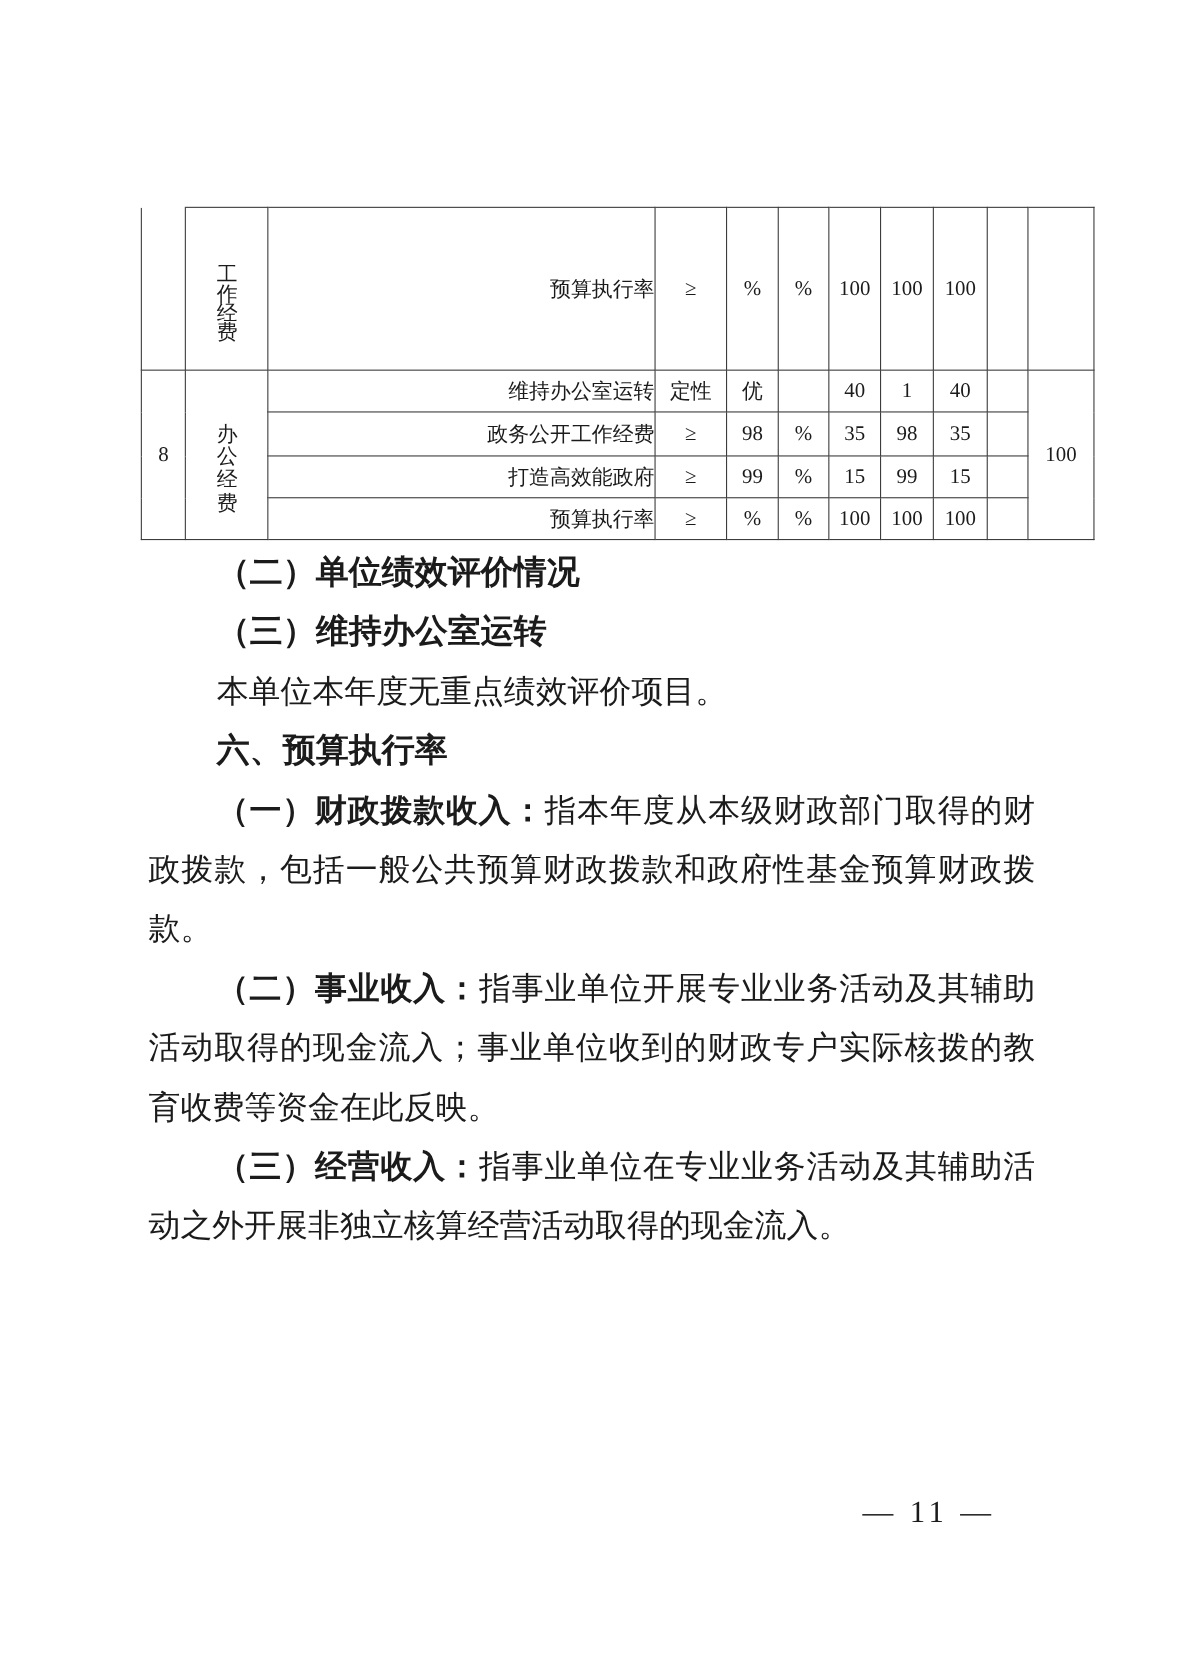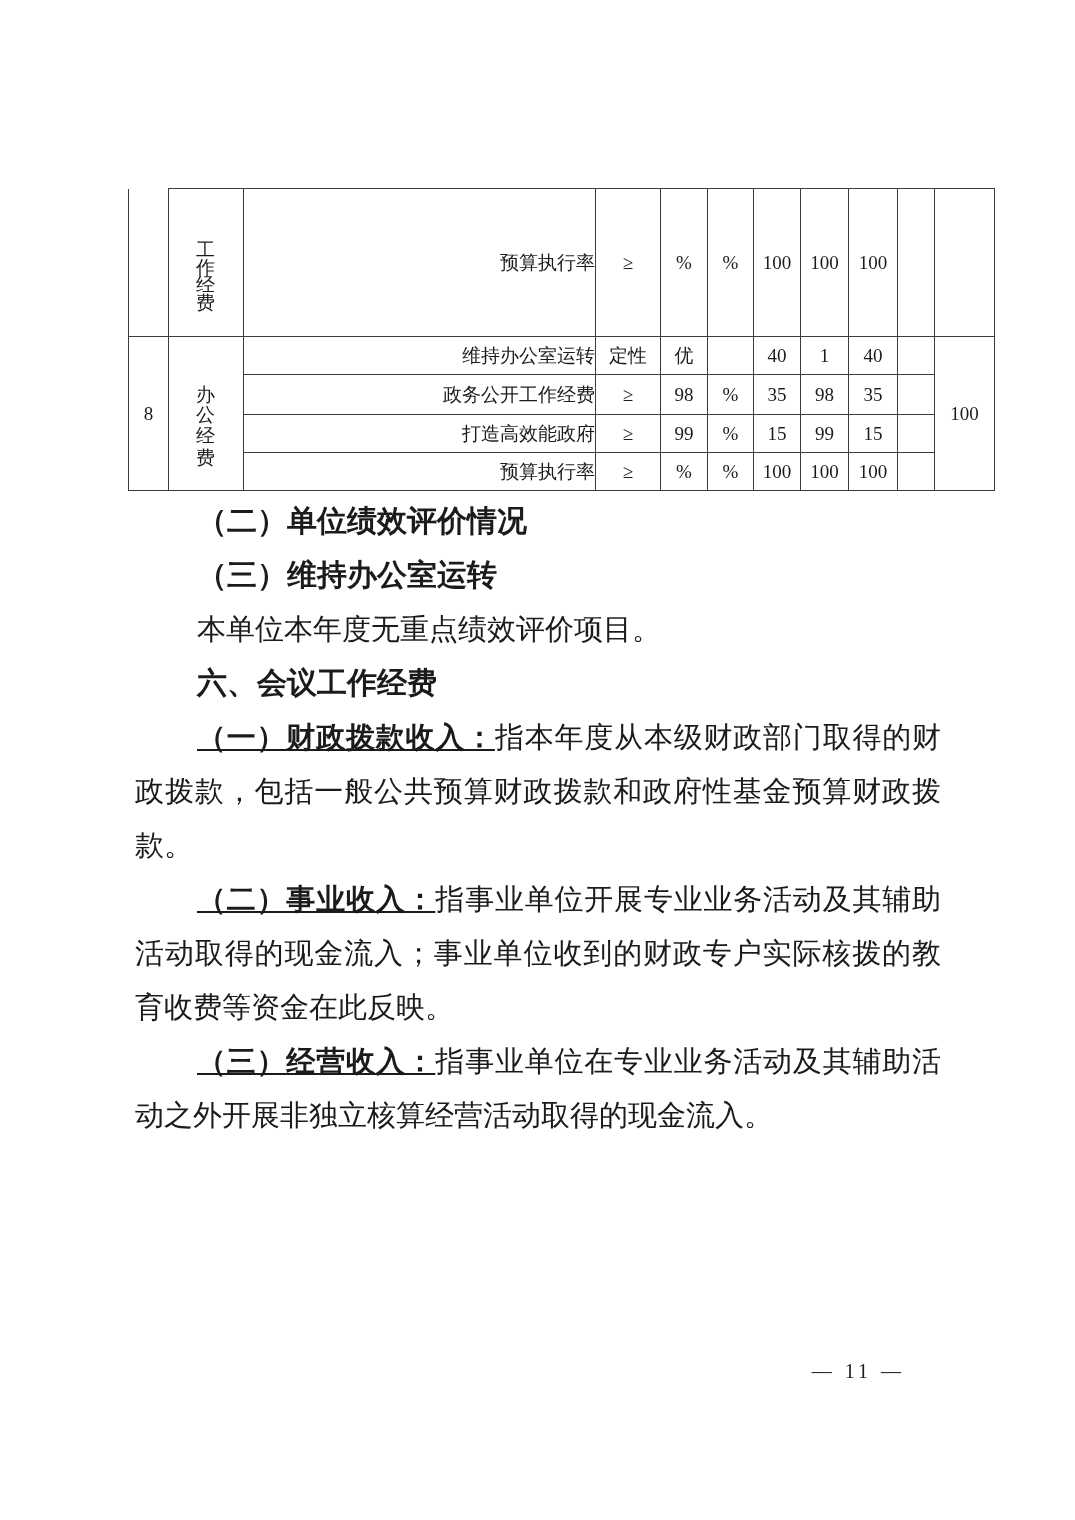--- a/index.html
+++ b/index.html
@@ -44,26 +44,26 @@
   .content p { margin:0; text-indent:62px; }
   .h-kai {
     margin:0; text-indent:62px;
     font-weight:bold; font-size:30px; line-height:54px;
   }
   .h-hei {
     margin:0; text-indent:62px;
     font-family:"Liberation Sans","DejaVu Sans",sans-serif;
     font-weight:bold; font-size:30px; line-height:54px;
   }
-  .lead { font-weight:bold;text-decoration:underline; }
+  .lead { font-weight:bold; }
 
   
   .pageno {
     position:absolute; top:1360px; right:170px;
-    font-size:20px; letter-spacing:4px;
+    font-size:28px; letter-spacing:4px;
   }
 </style>
 </head>
 <body>
 
 <div class="page">
 
   <table class="doc-table">
     <colgroup>
       <col style="width:40px">
@@ -139,21 +139,21 @@
       <td>100</td>
       <td></td>
     </tr>
   </tbody>
     </table>
 
   <div class="content">
     <h3 class="h-kai">（二）单位绩效评价情况</h3>
     <h3 class="h-kai">（三）维持办公室运转</h3>
     <p>本单位本年度无重点绩效评价项目。</p>
-    <h3 class="h-hei">六、会议工作经费</h3>
+    <h3 class="h-hei">六、预算执行率</h3>
     <p><span class="lead">（一）财政拨款收入：</span><span>指本年度从本级财政部门取得的财政拨款，包括一般公共预算财政拨款和政府性基金预算财政拨款。</span></p>
     <p><span class="lead">（二）事业收入：</span><span>指事业单位开展专业业务活动及其辅助活动取得的现金流入；事业单位收到的财政专户实际核拨的教育收费等资金在此反映。</span></p>
     <p><span class="lead">（三）经营收入：</span><span>指事业单位在专业业务活动及其辅助活动之外开展非独立核算经营活动取得的现金流入。</span></p>
   </div>
 
   <div class="pageno">— 11 —</div>
 
 </div>
 
 </body></html>

